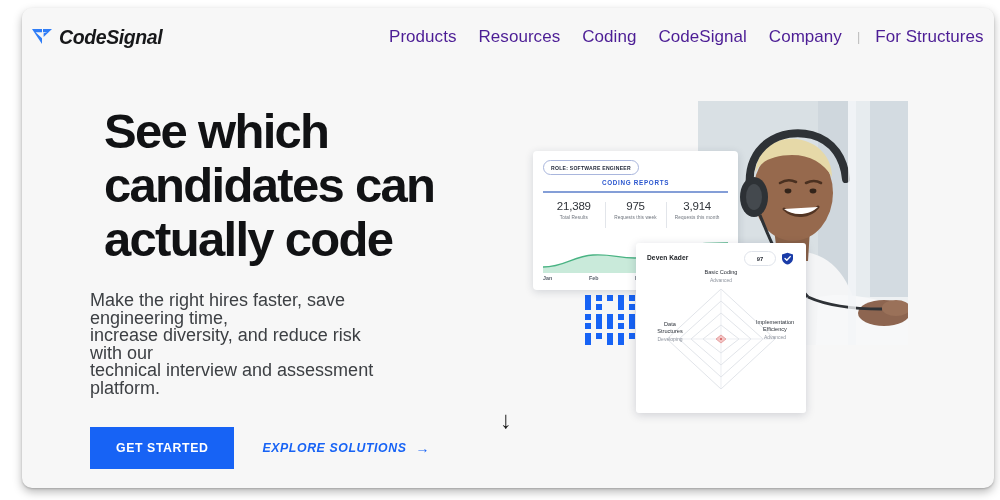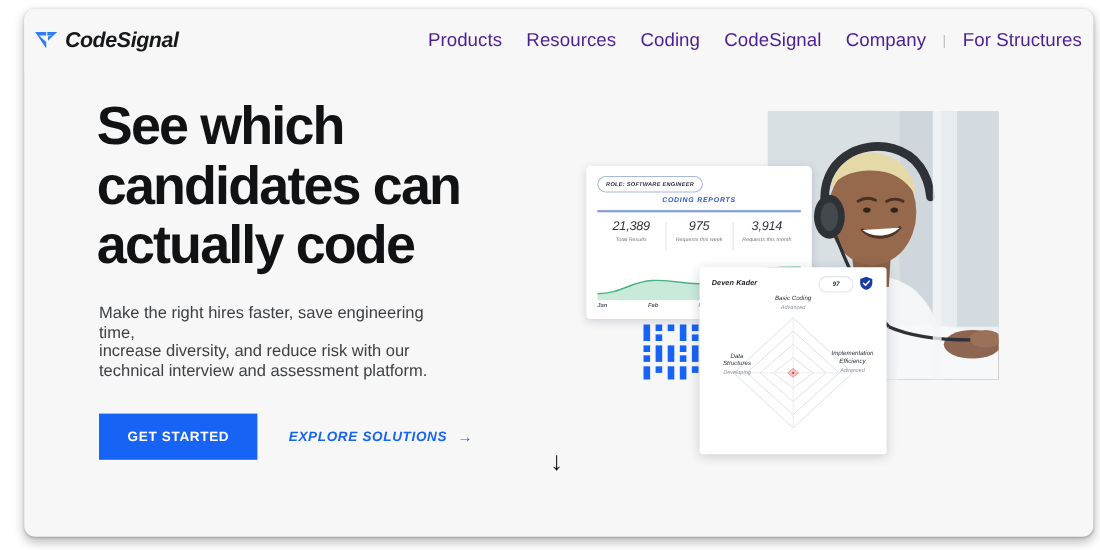--- a/index.html
+++ b/index.html
@@ -86,26 +86,26 @@
   }
 
   
   .hero-copy { position: absolute; left: 66px; top: 80px; width: 420px; }
   .headline {
     font-size: 49px;
     line-height: 54px;
     font-weight: 700;
     color: #111214;
     letter-spacing: -1.7px;
-    margin: 0;
+    margin: 16px;
     white-space: pre-line;
   }
   .subcopy {
     margin: 26px 0 0 2px;
-    font-size: 15px;
+    font-size: 18px;
     line-height: 17.5px;
     color: #3d4044;
     white-space: pre-line;
     max-width: 300px;
   }
   .cta-row {
     margin-top: 30px;
     margin-left: 2px;
     display: flex;
     align-items: center;
@@ -142,21 +142,21 @@
     position: absolute;
     left: 478px;
     top: 400px;
     font-size: 24px;
     color: #1a1a1a;
     line-height: 1;
     cursor: pointer;
   }
 
   
-  .collage { position: absolute; left: 0; top: 0; width: 972px; height: 480px; pointer-events: none; font-style: italic; }
+  .collage { position: absolute; left: 0; top: 0; width: 972px; height: 480px; pointer-events: none; }
   .collage > * { pointer-events: auto; }
 
   .photo {
     position: absolute;
     left: 676px; top: 93px;
     width: 210px; height: 244px;
     overflow: hidden;
     background: #c9d2d8;
   }
   .photo svg { display:block; }

